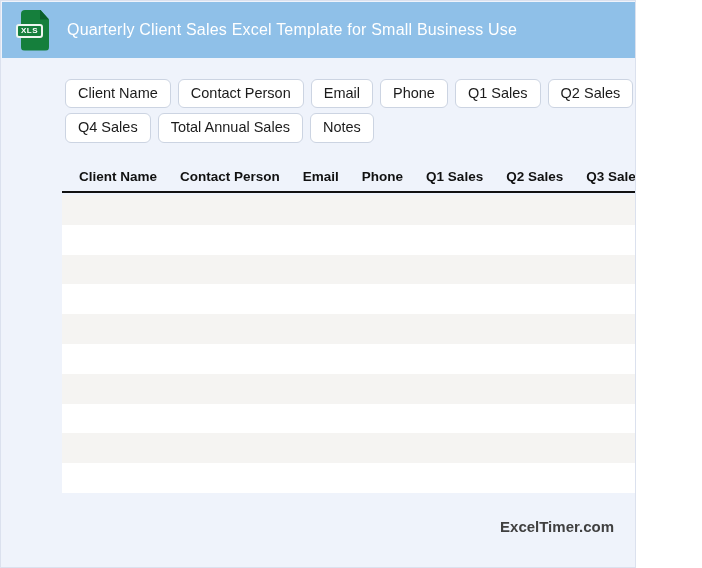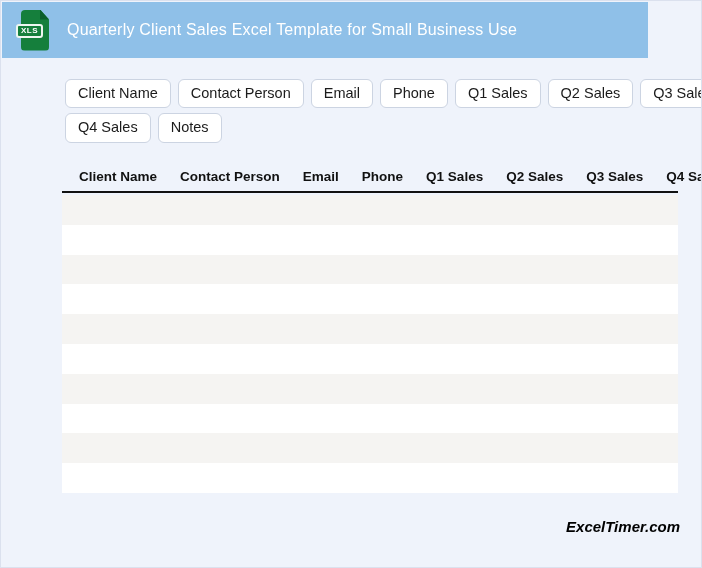--- a/index.html
+++ b/index.html
@@ -1,17 +1,17 @@
 <!DOCTYPE html>
 <html><head>
 <meta charset="utf-8">
 <style>
   html,body { margin:0; padding:0; background:#ffffff; font-family:"Liberation Sans", sans-serif; }
   .canvas {
-    position:relative; width:702px; height:568px; box-sizing:border-box;
+    position:relative; width:636px; height:568px; box-sizing:border-box;
     background:#eff3fb; border:1px solid #dbe1ee; overflow:hidden;
   }
 
   
   .header {
     position:absolute; left:1px; top:1px; width:646px; height:56px;
     background:#8fc0e8; display:flex; align-items:center;
     padding-left:17px; box-sizing:border-box;
   }
   .xls-icon { position:relative; width:32px; height:41px; margin-right:16px; flex:0 0 auto; }
@@ -52,21 +52,21 @@
   .row { height:29.8px; }
   .row.odd  { background:#f5f4f2; }
   .row.even { background:#ffffff; }
 
   
   .footer {
     position:absolute; top:517px; right:21px;
     display:flex; align-items:baseline; gap:9px; font-size:15px;
   }
   .footer-note  { color:#b9c6ea; }
-  .footer-brand { color:#000000; font-weight:bold; text-decoration:none; cursor:pointer;font-style:italic; }
+  .footer-brand { color:#404040; font-weight:bold; text-decoration:none; cursor:pointer; }
 </style>
 </head>
 <body>
 
 <div class="canvas">
 
   <div class="header">
     <div class="xls-icon">
       <div class="xls-doc"></div>
       <div class="xls-fold"></div>
@@ -80,20 +80,21 @@
         <div class="chip">Client Name</div>
         <div class="chip">Contact Person</div>
         <div class="chip">Email</div>
         <div class="chip">Phone</div>
         <div class="chip">Q1 Sales</div>
         <div class="chip">Q2 Sales</div>
         <div class="chip">Q3 Sales</div>
       </div>
     <div class="chips-row" id="chips-row-2">
         <div class="chip">Q4 Sales</div>
+        <div class="chip">Total Annual Sales</div>
         <div class="chip">Notes</div>
       </div>
   </div>
 
   <div class="thead" id="thead">
       <div class="th-cell">Client Name</div>
       <div class="th-cell">Contact Person</div>
       <div class="th-cell">Email</div>
       <div class="th-cell">Phone</div>
       <div class="th-cell">Q1 Sales</div>

